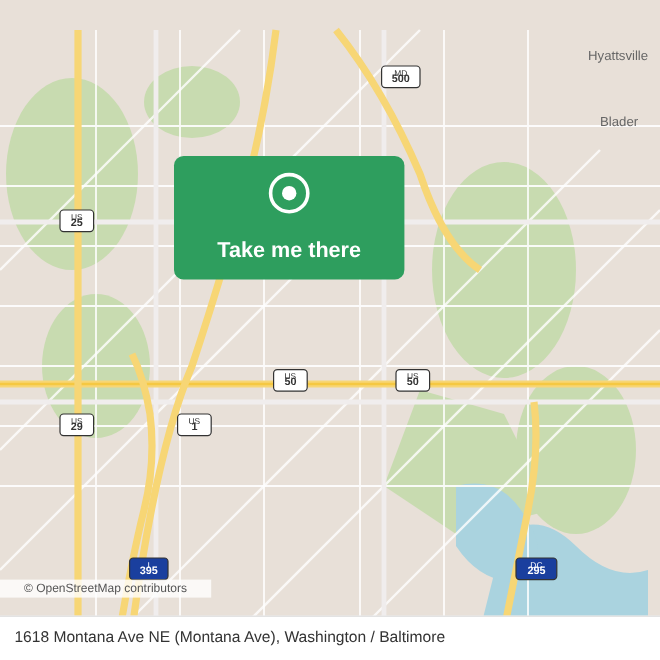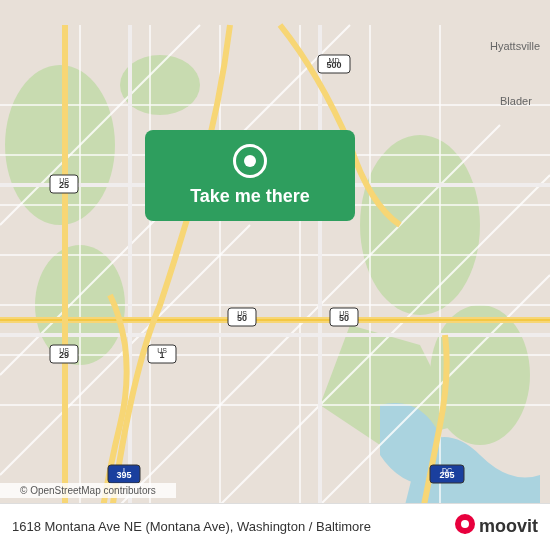--- a/index.html
+++ b/index.html
@@ -71,26 +71,26 @@
       z-index: 9;
     }
 
     .btn-overlay {
       position: absolute;
       top: 130px;
       left: 145px;
       z-index: 10;
       background: #2e9e5e;
       border-radius: 8px;
-      width: 210px;
+      width: 192px;
       padding: 14px 20px;
       display: flex;
       flex-direction: column;
       align-items: center;
-      gap: 8px;
+      gap: 20px;
       cursor: pointer;
       border: none;
     }
 
     .pin-circle {
       width: 34px;
       height: 34px;
       border-radius: 50%;
       border: 3px solid white;
       background: #2e9e5e;
@@ -251,24 +251,15 @@
   </button>
 
   <div id="attribution">
     <span>© OpenStreetMap contributors</span>
   </div>
 
   <div id="info-bar">
     <div style="flex:1;">
       <span class="address-text">1618 Montana Ave NE (Montana Ave), Washington / Baltimore</span>
     </div>
-    <div class="moovit-logo">
-
-      <svg width="28" height="28" viewBox="0 0 28 28">
-        <circle cx="14" cy="12" r="10" fill="#e8003d"></circle>
-        <path d="M 14 22 Q 10 18 10 14 A 4 4 0 1 1 18 14 Q 18 18 14 22 Z" fill="#e8003d"></path>
-        <circle cx="14" cy="12" r="4" fill="white"></circle>
-      </svg>
-      <span class="moovit-text">moovit</span>
-    </div>
   </div>
 
 </div>
 
 </body></html>

